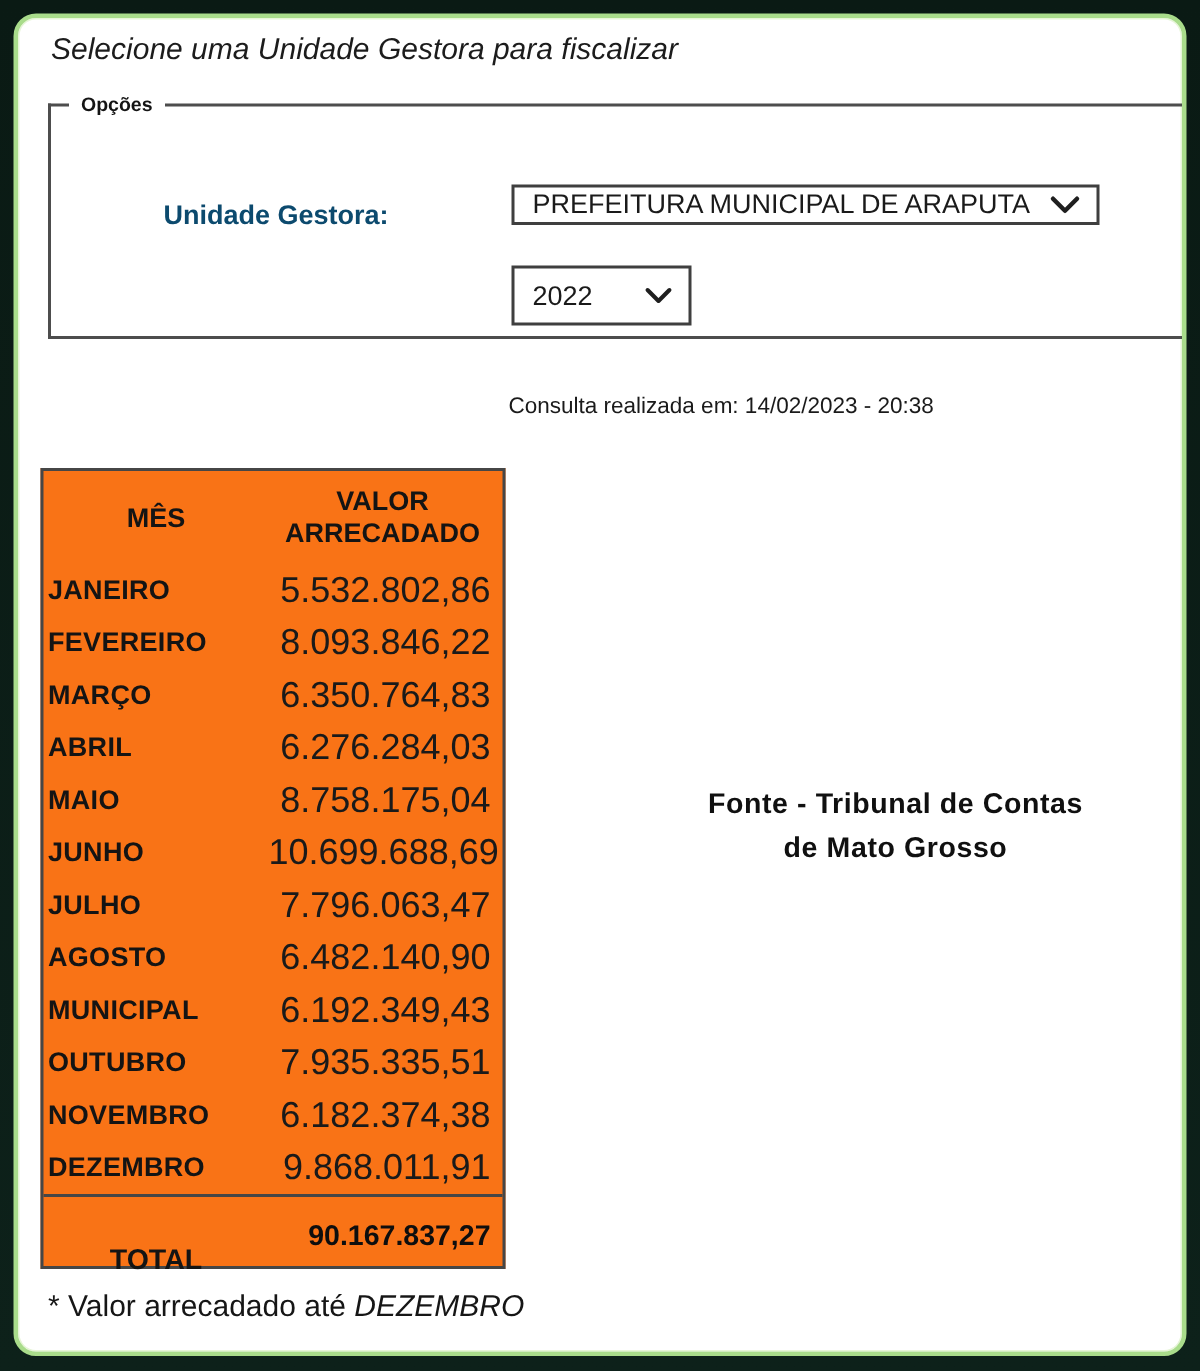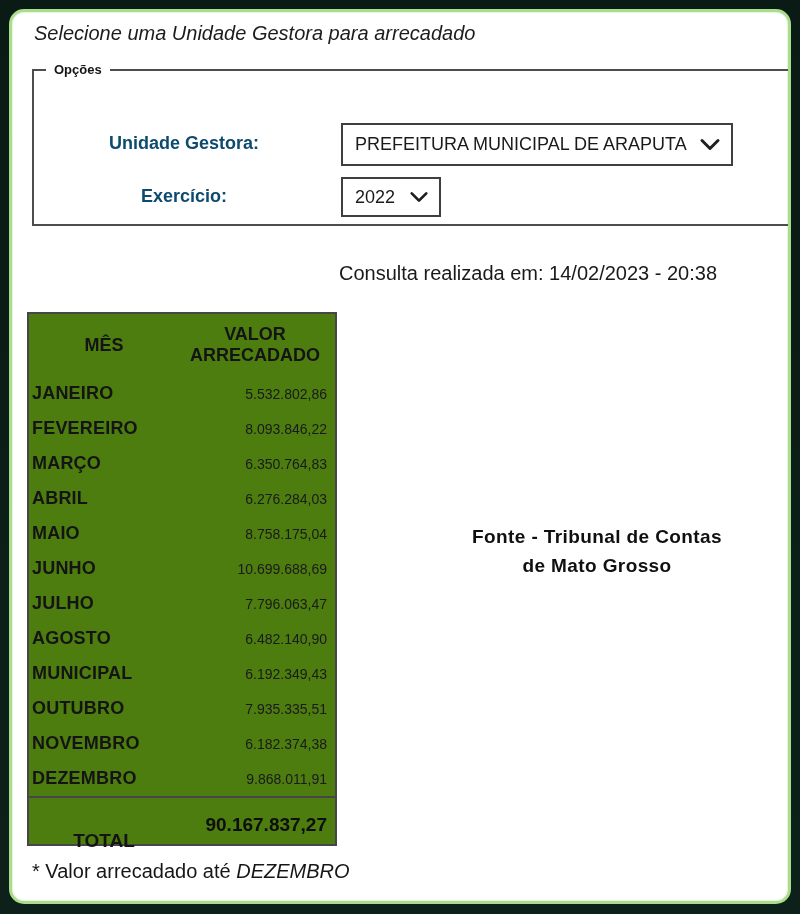--- a/index.html
+++ b/index.html
@@ -70,37 +70,37 @@
     color: #1a1a1a;
     white-space: nowrap;
     overflow: hidden;
   }
   .select-box .chev {
     flex: 0 0 auto;
     margin-right: 10px;
     display: flex;
     align-items: center;
   }
-  .ug-select  { left: 307px; top: 46px;  width: 392px; height: 43px; }
-  .ex-select  { left: 307px; top: 100px; width: 100px; height: 40px; }
+  .ug-select  { left: 307px; top: 46px;  width: 392px; height: 27px; }
+  .ex-select  { left: 307px; top: 100px; width: 120px; height: 40px; }
 
   .query-info {
     position: absolute;
     left: 327px; top: 250px;
-    font-size: 20px;
+    font-size: 15px;
     color: #1a1a1a;
     white-space: nowrap;
   }
 
   .rev-table {
     position: absolute;
     left: 15px; top: 300px;
     width: 310px;
     border: 2px solid #464646;
-    background: #4d7c0f;
+    background: #f97316;
   }
   .rev-header {
     display: grid;
     grid-template-columns: 150px 1fr;
     height: 62px;
     align-items: center;
   }
   .rev-header .h-month {
     text-align: center;
     font-weight: bold;
@@ -124,21 +124,21 @@
   .rev-row .c-month {
     padding-left: 3px;
     font-weight: bold;
     font-size: 18px;
     color: #141414;
     letter-spacing: 0.2px;
   }
   .rev-row .c-value {
     text-align: right;
     padding-right: 8px;
-    font-size: 14px;
+    font-size: 24px;
     color: #1a1a1a;
   }
   .rev-total {
     display: grid;
     grid-template-columns: 150px 1fr;
     height: 48px;
     align-items: center;
     border-top: 2px solid #464646;
   }
   .rev-total .t-label {
@@ -176,37 +176,36 @@
     white-space: nowrap;
   }
   .footnote .em { font-style: italic; }
 </style>
 </head>
 <body>
 
 <div class="frame">
   <div class="panel">
 
-    <div class="page-title">Selecione uma Unidade Gestora para arrecadado</div>
+    <div class="page-title">Selecione uma Unidade Gestora para fiscalizar</div>
 
     <fieldset class="options">
       <legend>Opções</legend>
 
       <div class="form-row-label" style="top:56px;">Unidade Gestora:</div>
 
       <div class="select-box ug-select">
         <span class="select-value">PREFEITURA MUNICIPAL DE ARAPUTA</span>
         <span class="chev">
           <svg width="22" height="13" viewBox="0 0 22 13">
             <polyline points="3,2.5 11,10.5 19,2.5" fill="none" stroke="#1f1f1f" stroke-width="3" stroke-linecap="round" stroke-linejoin="round"></polyline>
           </svg>
         </span>
       </div>
 
-      <div class="form-row-label" style="top:109px;">Exercício:</div>
 
       <div class="select-box ex-select">
         <span class="select-value">2022</span>
         <span class="chev">
           <svg width="20" height="12" viewBox="0 0 22 13">
             <polyline points="3,2.5 11,10.5 19,2.5" fill="none" stroke="#1f1f1f" stroke-width="3" stroke-linecap="round" stroke-linejoin="round"></polyline>
           </svg>
         </span>
       </div>
     </fieldset>

